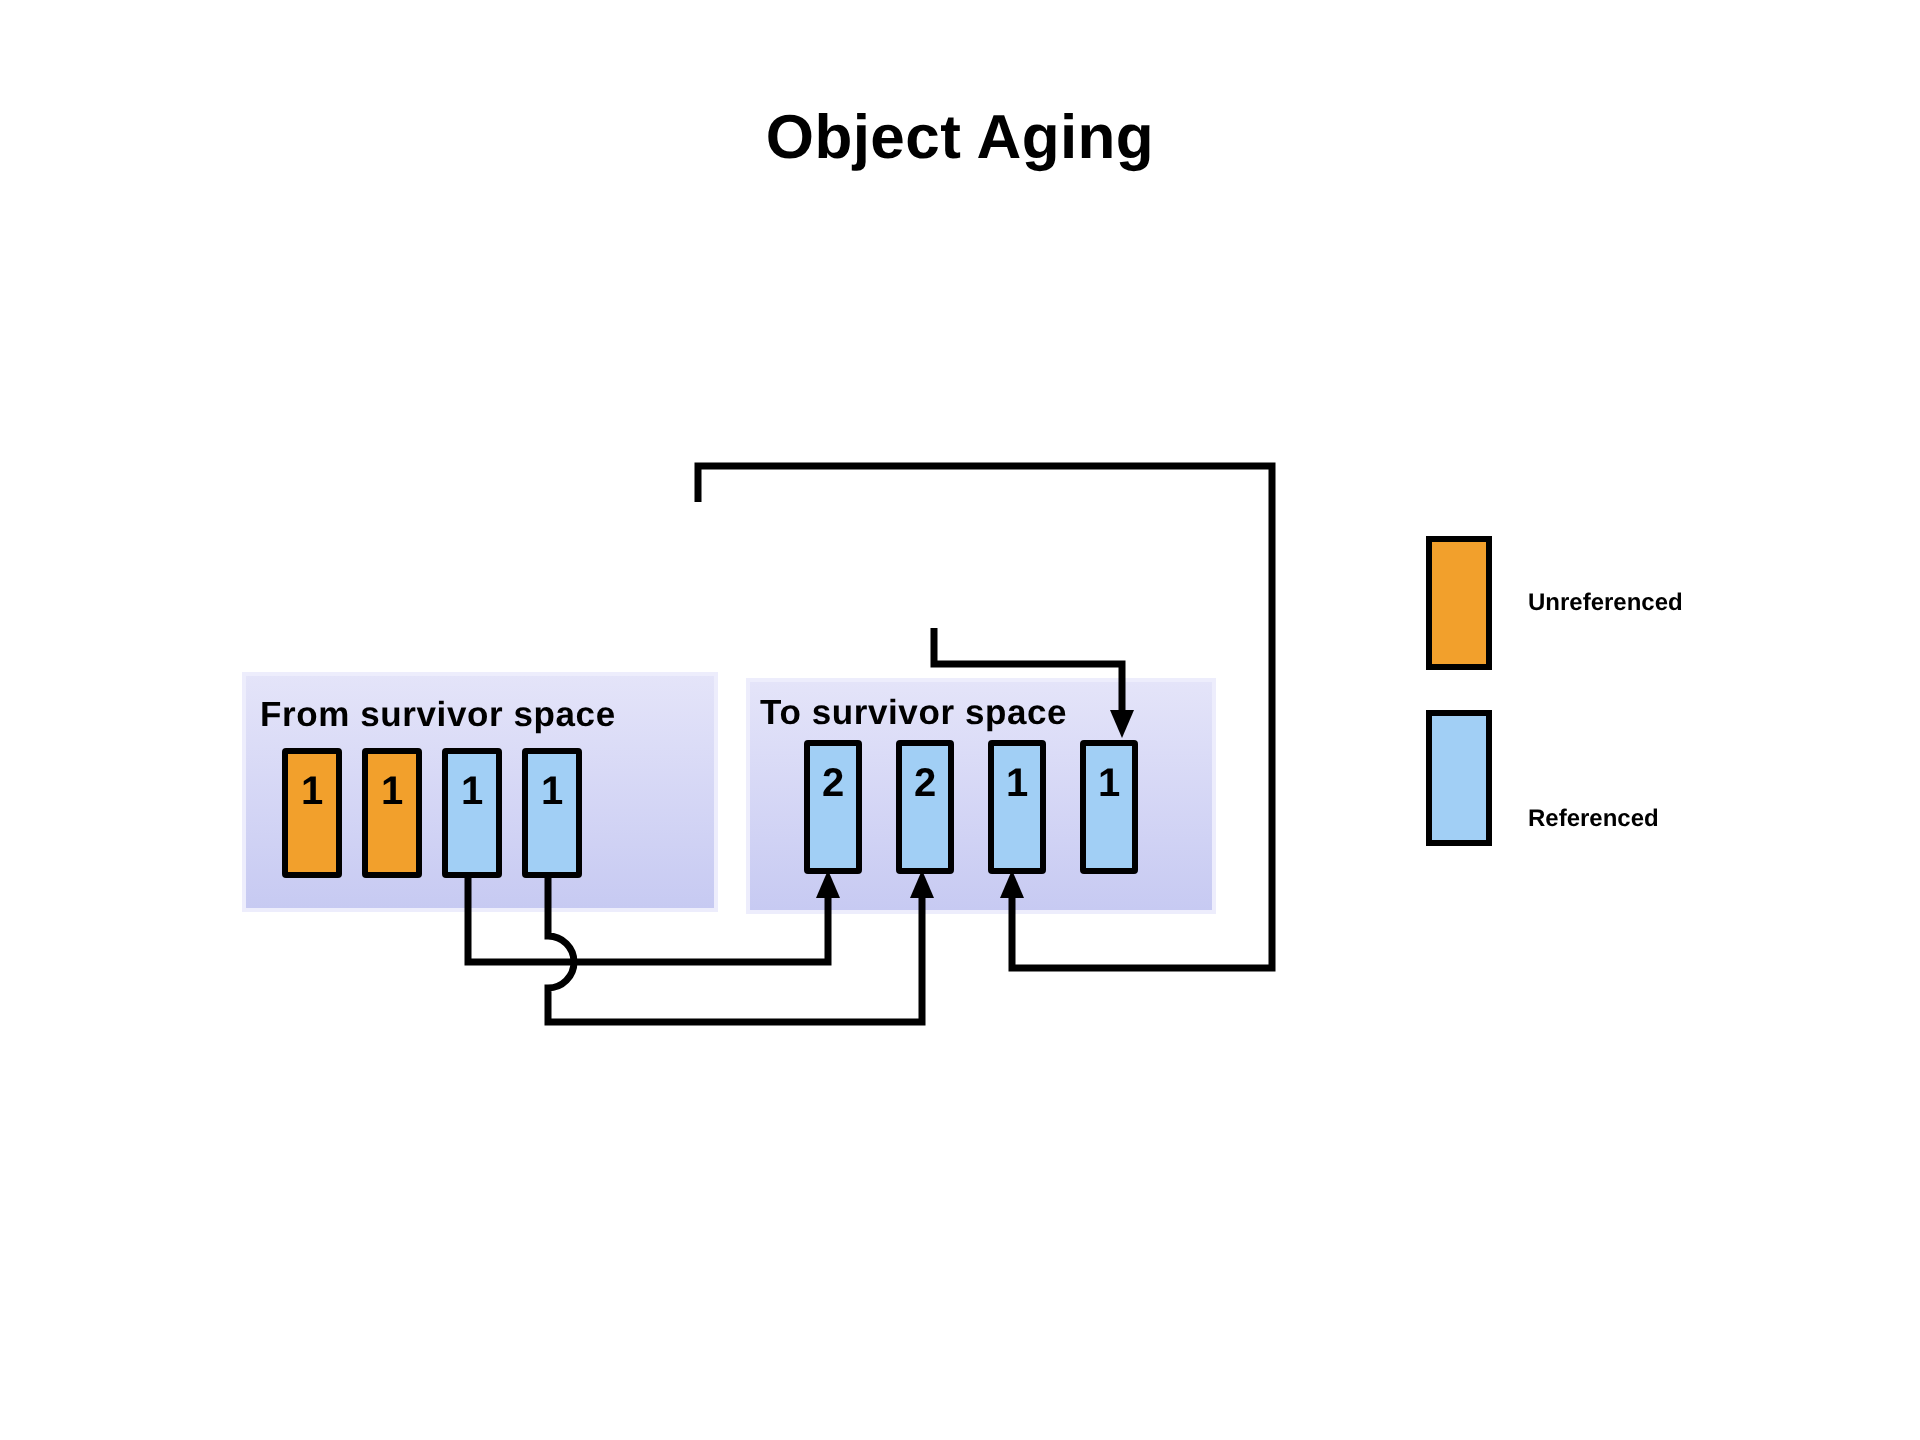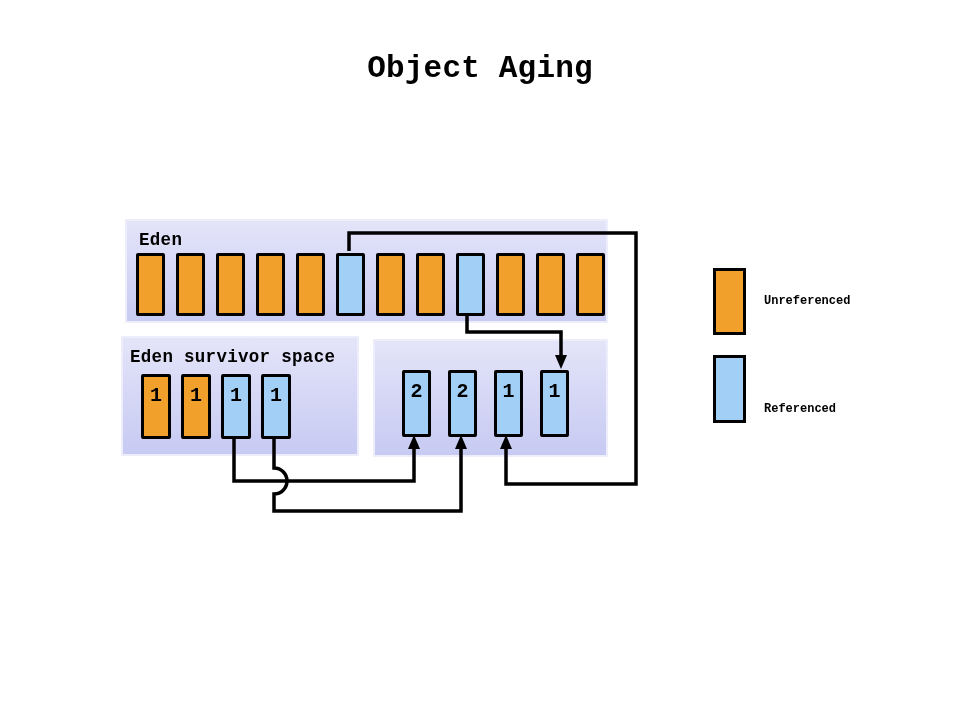--- a/index.html
+++ b/index.html
@@ -1,18 +1,18 @@
 <!DOCTYPE html>
 <html><head>
 <meta charset="utf-8">
 <style>
   html,body{margin:0;padding:0;background:#fff;}
   .slide{
     position:relative;width:960px;height:720px;background:#ffffff;overflow:hidden;
-    font-family:Liberation Mono, monospace;color:#000;
+    font-family:Liberation Sans, sans-serif;color:#000;
   }
   .slide-title{
     position:absolute;top:51px;left:0;width:100%;text-align:center;
     font-size:31px;font-weight:700;letter-spacing:0.2px;
   }
   .region{
     position:absolute;box-sizing:border-box;
     background:linear-gradient(180deg,var(--region-top) 0%,var(--region-bottom) 100%);
     border:2px solid #ededfc;
   }
@@ -49,49 +49,33 @@
   #connector-overlay path{fill:none;stroke:#000;stroke-width:3.5;stroke-linejoin:miter;}
   #connector-overlay polygon{fill:#000;stroke:none;}
 </style>
 </head>
 <body>
 
 <div class="slide" style="--unreferenced: #F2A02C; --referenced: #A1CFF5; --region-top: #E4E4F9; --region-bottom: #C7CAF2;">
 
   <div class="slide-title">Object Aging</div>
 
-  <div class="region" id="eden-box">
-    <div class="region-label">Eden</div>
-    <div class="cells">
-        <div class="cell unreferenced"></div>
-        <div class="cell unreferenced"></div>
-        <div class="cell unreferenced"></div>
-        <div class="cell unreferenced"></div>
-        <div class="cell unreferenced"></div>
-        <div class="cell referenced"></div>
-        <div class="cell unreferenced"></div>
-        <div class="cell unreferenced"></div>
-        <div class="cell referenced"></div>
-        <div class="cell unreferenced"></div>
-        <div class="cell unreferenced"></div>
-        <div class="cell unreferenced"></div>
-      </div>
-  </div>
 
   <div class="region" id="from-box">
-    <div class="region-label">Eden survivor space</div>
+    <div class="region-label">From survivor space</div>
     <div class="cells">
         <div class="cell unreferenced">1</div>
         <div class="cell unreferenced">1</div>
         <div class="cell referenced">1</div>
         <div class="cell referenced">1</div>
       </div>
   </div>
 
   <div class="region" id="to-box">
+    <div class="region-label">To survivor space</div>
     <div class="cells">
         <div class="cell referenced">2</div>
         <div class="cell referenced">2</div>
         <div class="cell referenced">1</div>
         <div class="cell referenced">1</div>
       </div>
   </div>
 
   <div class="legend-swatch" id="legend-swatch-unreferenced"></div>
   <div class="legend-label" id="legend-label-unreferenced">Unreferenced</div>

